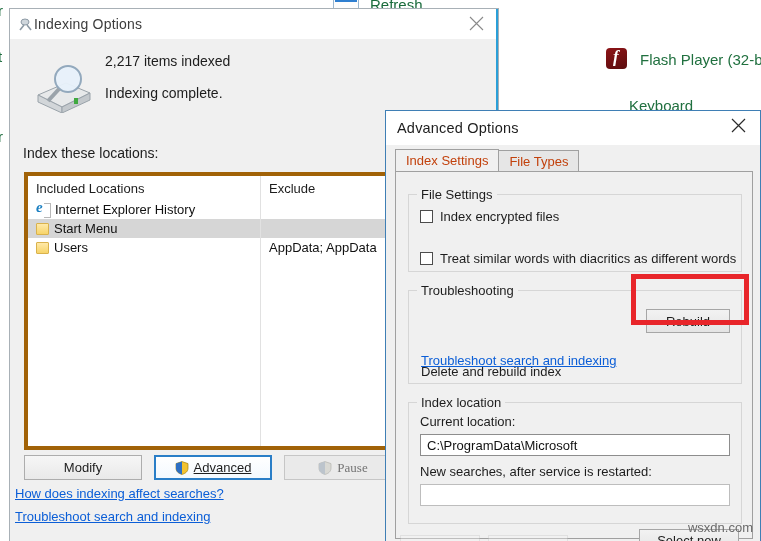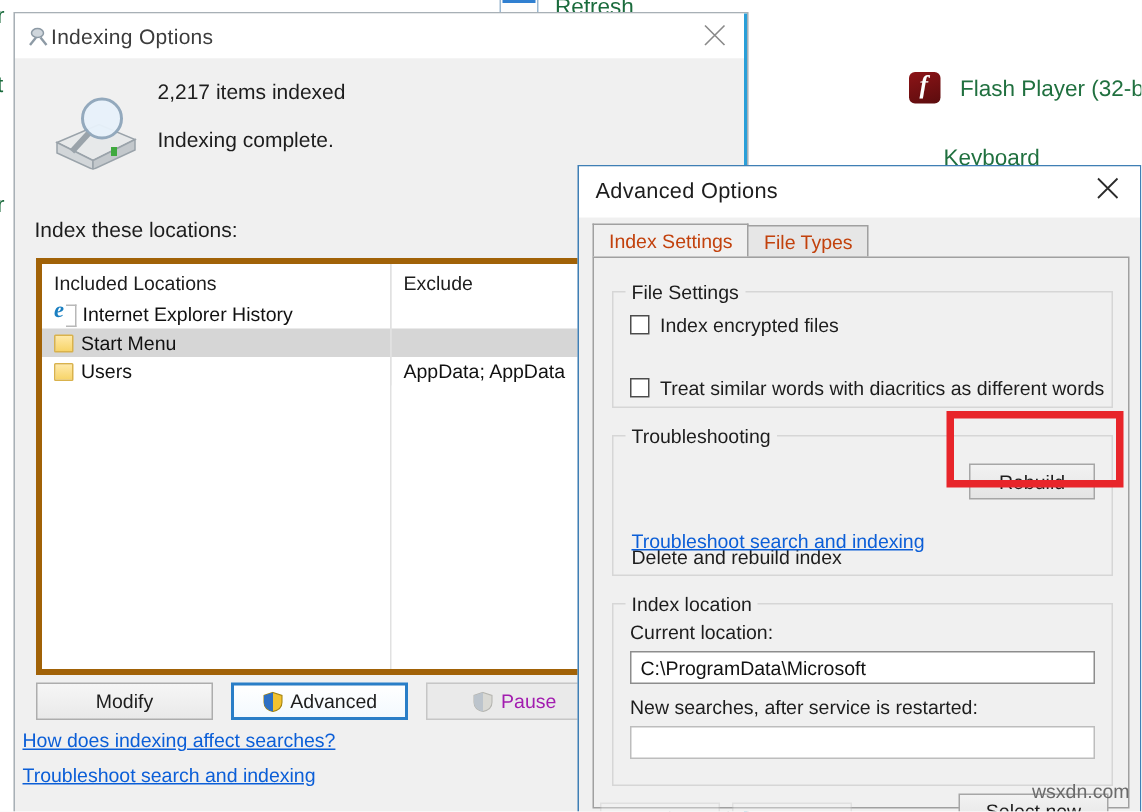--- a/index.html
+++ b/index.html
@@ -198,22 +198,23 @@
     background: linear-gradient(180deg,#f6f6f6 0%,#e9e9e9 100%);
     border: 1px solid #adadad;
     font-size: 13px; color: #1d1d1d;
     display: flex; align-items: center; justify-content: center;
     gap: 5px;
     cursor: default;
   }
   .btn.focus {
     border: 2px solid #2a7ec7;
     background: linear-gradient(180deg,#ffffff 0%,#f3f9fe 100%);
-  }
-  .btn.disabled { color: #a21caf; background: #eaeaea; border-color: #c6c6c6; }
+    text-decoration: underline;
+  }
+  .btn.disabled { color: #737373; background: #eaeaea; border-color: #c6c6c6; font-family: Liberation Serif, serif; }
   .shield {
     width: 14px; height: 14px; position: relative; flex: none;
   }
   .shield svg { display: block; }
 
   .idx-links {
     position: absolute; left: 5px; top: 477px;
   }
   .link {
     display: block;

